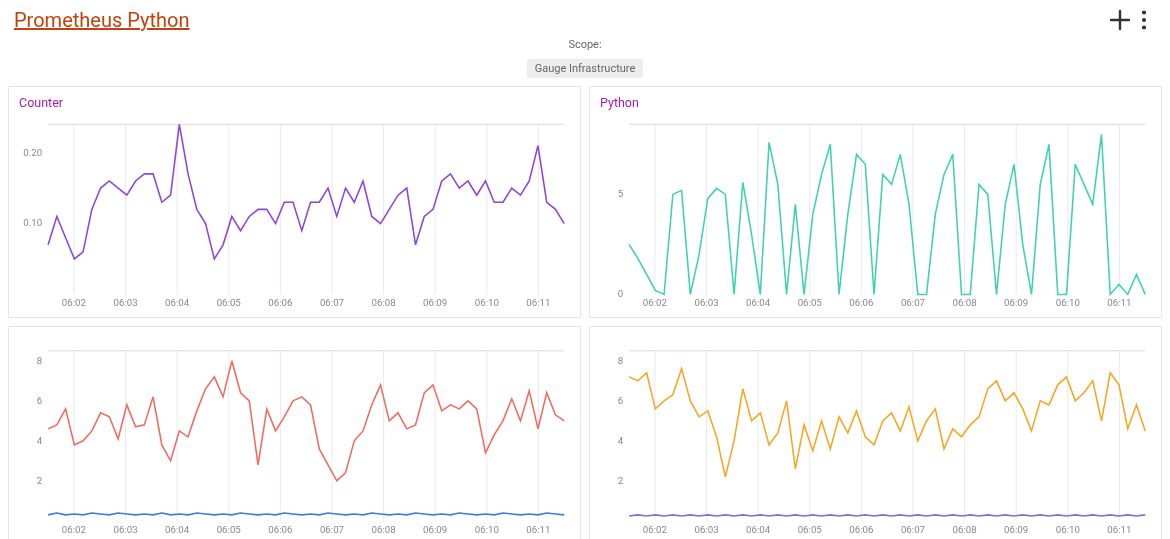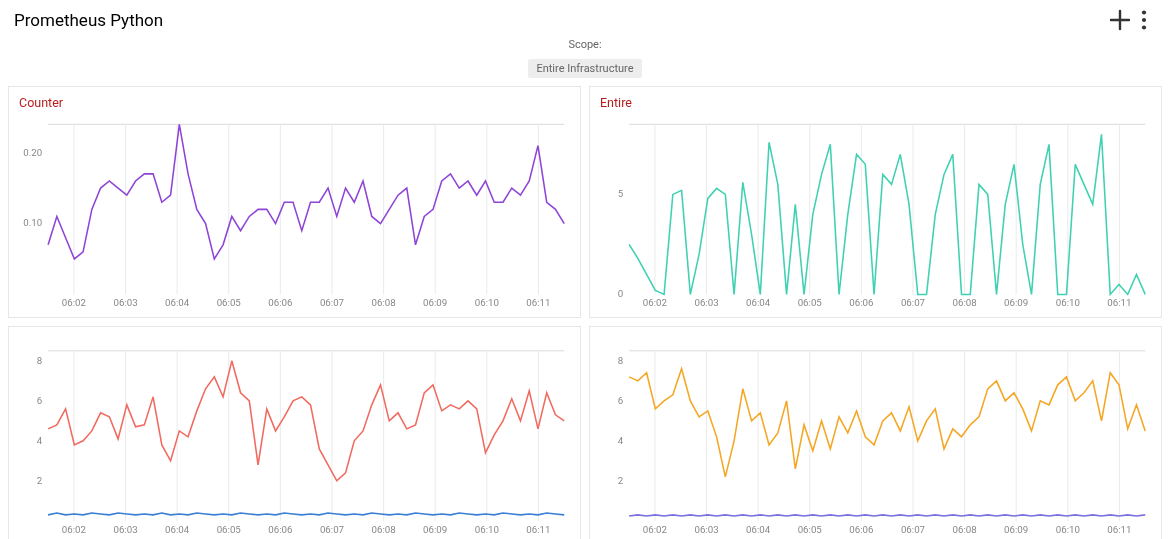--- a/index.html
+++ b/index.html
@@ -10,24 +10,25 @@
     width: 1170px;
     height: 539px;
     overflow: hidden;
   }
   .header {
     display: flex;
     align-items: center;
     padding: 8px 14px 4px 14px;
   }
   .header-title {
-    font-size: 17px;
+    font-size: 20px;
     font-weight: 400;
-    color: #000000;
+    color: #c2410c;
     flex: 0 0 auto;
+    text-decoration: underline;
   }
   .header-spacer { flex: 1; }
   .header-icon {
     width: 24px; height: 24px;
     display: flex; align-items: center; justify-content: center;
     cursor: pointer;
     color: #444;
   }
   .scope-row {
     display: flex;
@@ -56,21 +57,21 @@
   }
   .panel {
     border: 1px solid #e6e6e6;
     background: #fff;
     display: flex;
     flex-direction: column;
     min-height: 0;
   }
   .panel-title {
     font-size: 12.5px;
-    color: #b91c1c;
+    color: #a21caf;
     padding: 8px 10px 4px 10px;
   }
   .chart-wrap {
     flex: 1;
     min-height: 0;
     padding: 0 8px 4px 8px;
   }
   svg { width: 100%; height: 100%; display: block; }
   .axis-label { font-size: 10px; fill: #888; }
   .grid-line { stroke: #e9e9e9; stroke-width: 1; }
@@ -92,21 +93,21 @@
     <svg width="16" height="16" viewBox="0 0 16 16">
       <circle cx="8" cy="3" r="1.4" fill="#333"></circle>
         <circle cx="8" cy="8" r="1.4" fill="#333"></circle>
         <circle cx="8" cy="13" r="1.4" fill="#333"></circle>
     </svg>
   </div>
 </div>
 
 <div class="scope-row">
   <span>Scope:</span>
-  <span class="scope-pill">Entire Infrastructure</span>
+  <span class="scope-pill">Gauge Infrastructure</span>
 </div>
 
 <div class="grid">
   <div class="panel">
     <div class="panel-title">Counter</div>
     <div class="chart-wrap">
         <svg viewBox="0 0 571 203">
           <line x1="32" x2="563" y1="10" y2="10" class="top-border"></line>
           <line x1="58.55" x2="58.55" y1="10" y2="185" class="grid-line"></line>
           <text x="58.55" y="197" text-anchor="middle" class="axis-label">06:02</text>
@@ -128,21 +129,21 @@
           <text x="483.34999999999997" y="197" text-anchor="middle" class="axis-label">06:10</text>
           <line x1="536.45" x2="536.45" y1="10" y2="185" class="grid-line"></line>
           <text x="536.45" y="197" text-anchor="middle" class="axis-label">06:11</text>
           <text x="26" y="115.08333333333331" text-anchor="end" class="axis-label">0.10</text>
           <text x="26" y="42.16666666666666" text-anchor="end" class="axis-label">0.20</text>
           <path d="M32.0 134.0 L41.0 104.8 L50.0 126.7 L59.0 148.5 L68.0 141.3 L77.0 97.5 L86.0 75.6 L95.0 68.3 L104.0 75.6 L113.0 82.9 L122.0 68.3 L131.0 61.0 L140.0 61.0 L149.0 90.2 L158.0 82.9 L167.0 10.0 L176.0 61.0 L185.0 97.5 L194.0 112.1 L203.0 148.5 L212.0 134.0 L221.0 104.8 L230.0 119.4 L239.0 104.8 L248.0 97.5 L257.0 97.5 L266.0 112.1 L275.0 90.2 L284.0 90.2 L293.0 119.4 L302.0 90.2 L311.0 90.2 L320.0 75.6 L329.0 104.8 L338.0 75.6 L347.0 90.2 L356.0 68.3 L365.0 104.8 L374.0 112.1 L383.0 97.5 L392.0 82.9 L401.0 75.6 L410.0 134.0 L419.0 104.8 L428.0 97.5 L437.0 68.3 L446.0 61.0 L455.0 75.6 L464.0 68.3 L473.0 82.9 L482.0 68.3 L491.0 90.2 L500.0 90.2 L509.0 75.6 L518.0 82.9 L527.0 68.3 L536.0 31.9 L545.0 90.2 L554.0 97.5 L563.0 112.1 " class="series" stroke="#8e44d6"></path>
         </svg>
       </div>
   </div>
   <div class="panel">
-    <div class="panel-title">Entire</div>
+    <div class="panel-title">Python</div>
     <div class="chart-wrap">
         <svg viewBox="0 0 571 203">
           <line x1="32" x2="563" y1="10" y2="10" class="top-border"></line>
           <line x1="58.55" x2="58.55" y1="10" y2="185" class="grid-line"></line>
           <text x="58.55" y="197" text-anchor="middle" class="axis-label">06:02</text>
           <line x1="111.64999999999999" x2="111.64999999999999" y1="10" y2="185" class="grid-line"></line>
           <text x="111.64999999999999" y="197" text-anchor="middle" class="axis-label">06:03</text>
           <line x1="164.75" x2="164.75" y1="10" y2="185" class="grid-line"></line>
           <text x="164.75" y="197" text-anchor="middle" class="axis-label">06:04</text>
           <line x1="217.85" x2="217.85" y1="10" y2="185" class="grid-line"></line>

